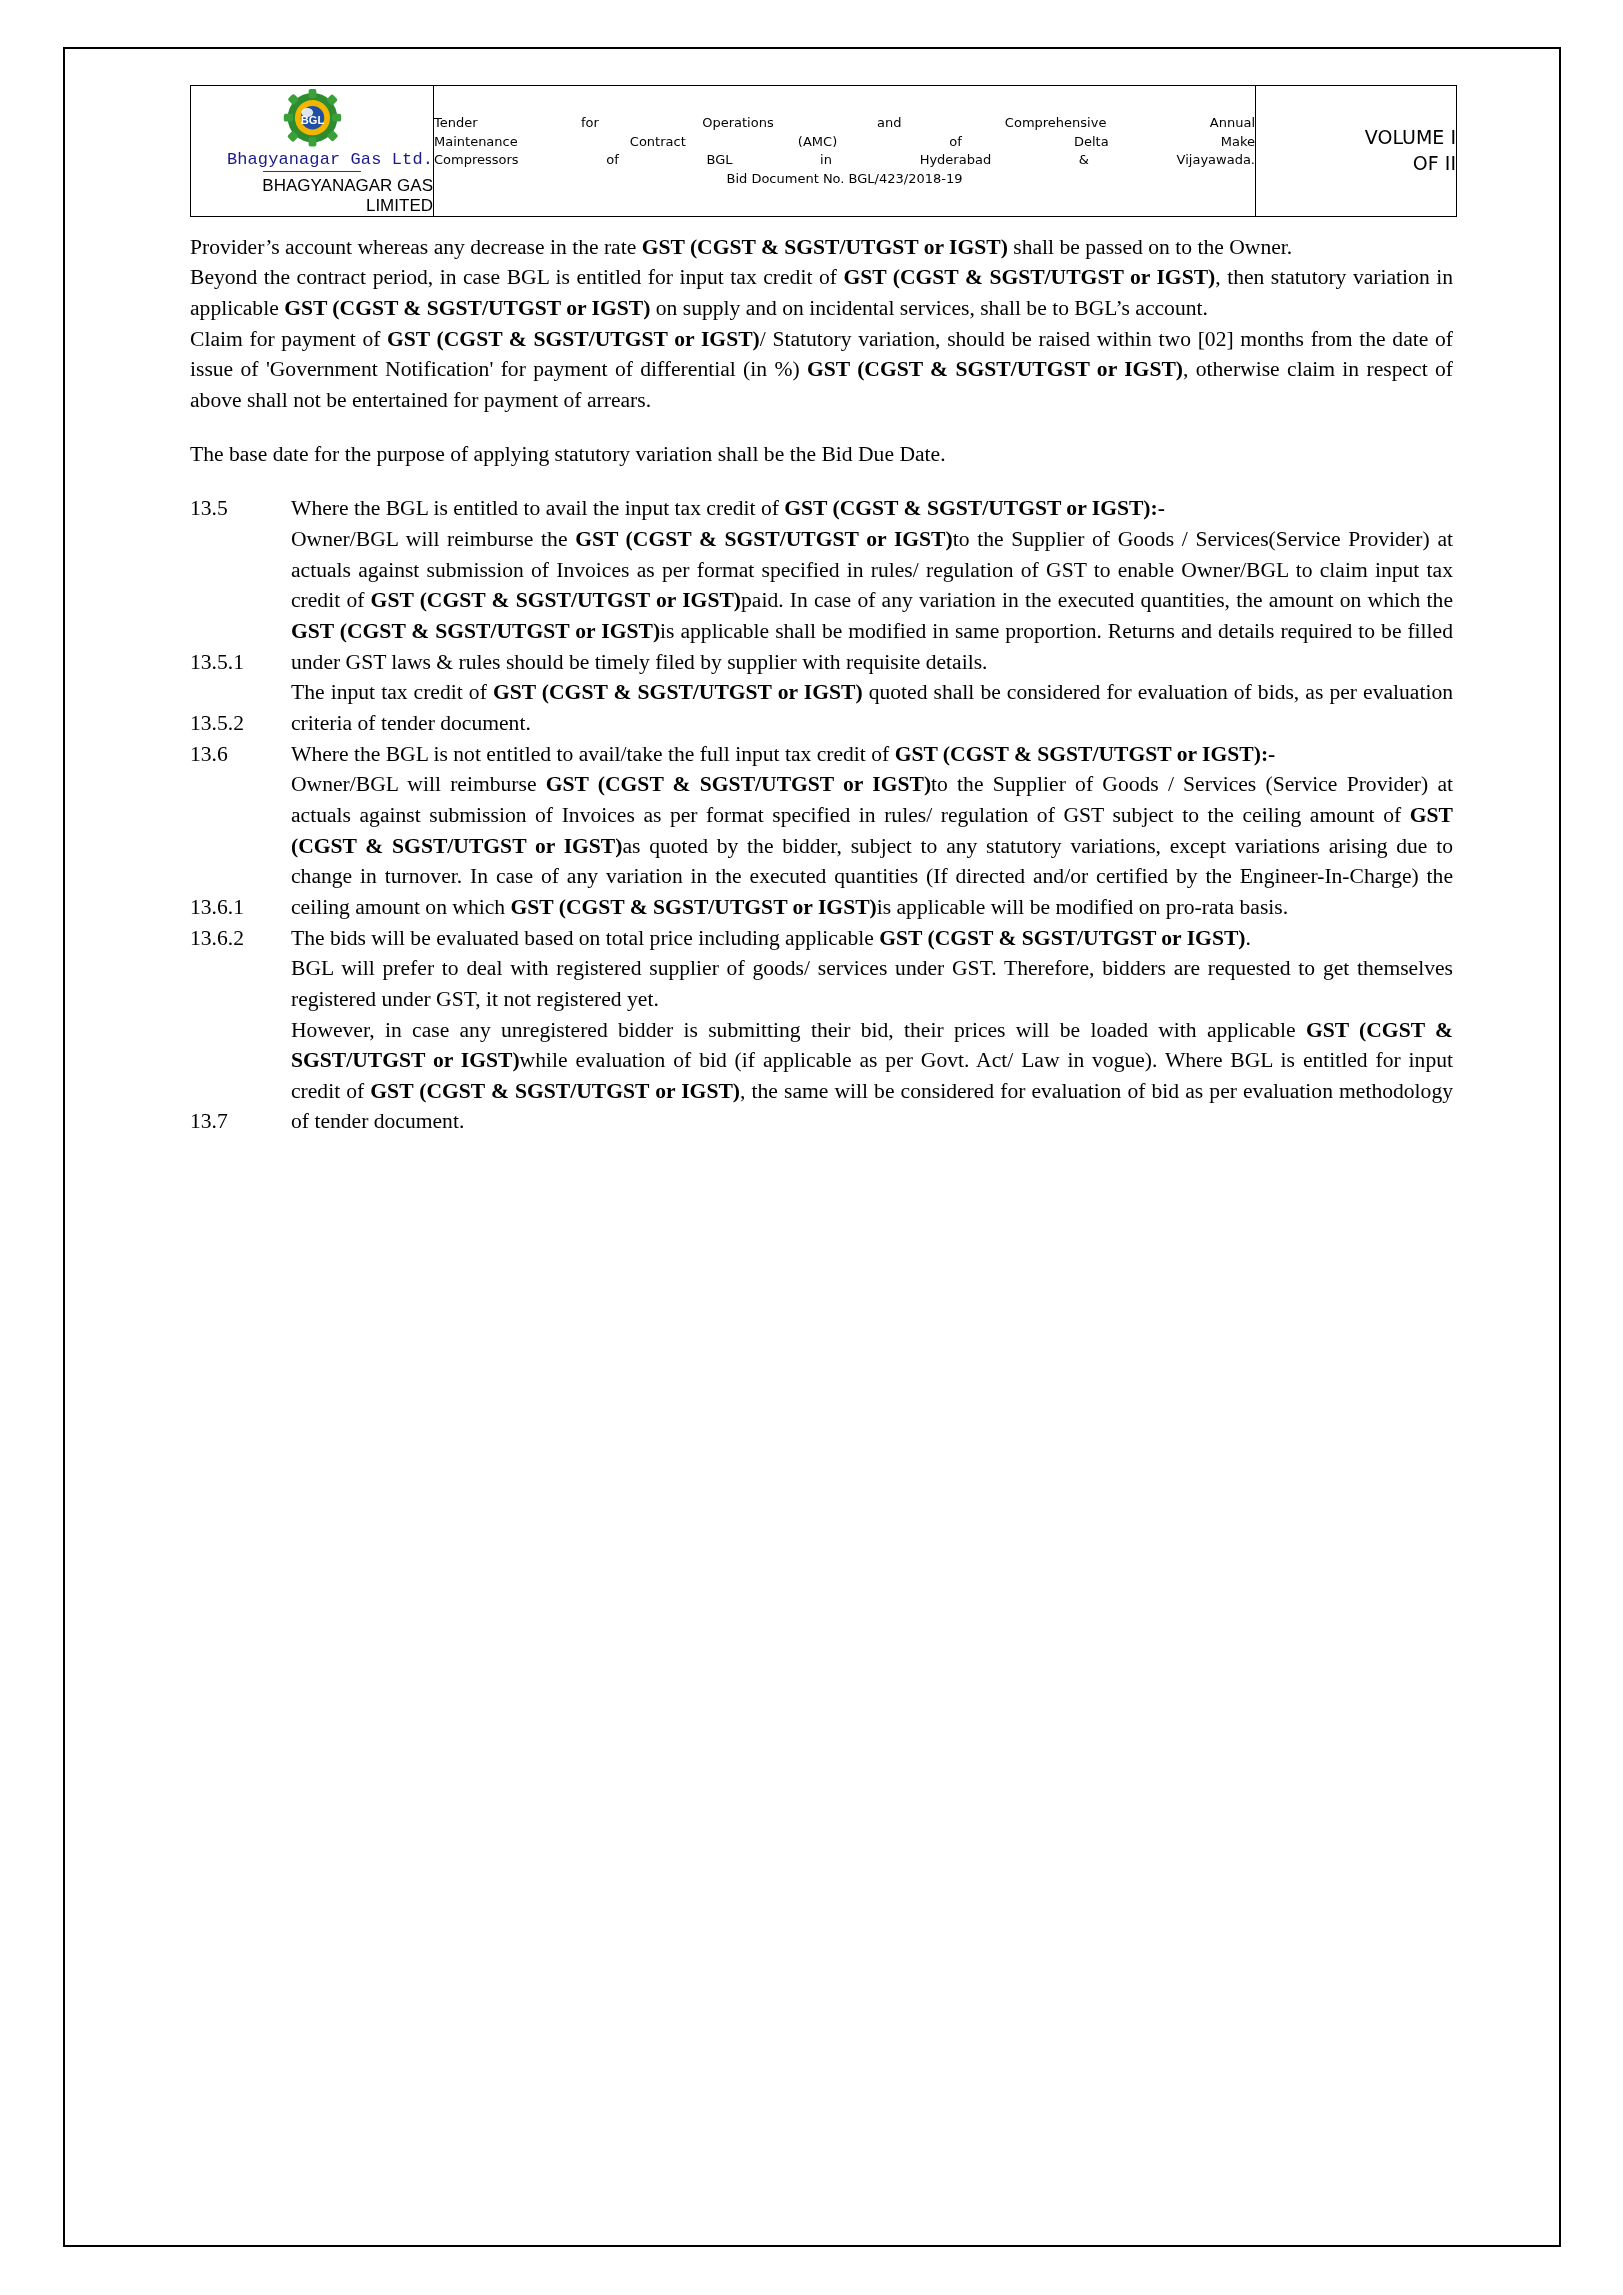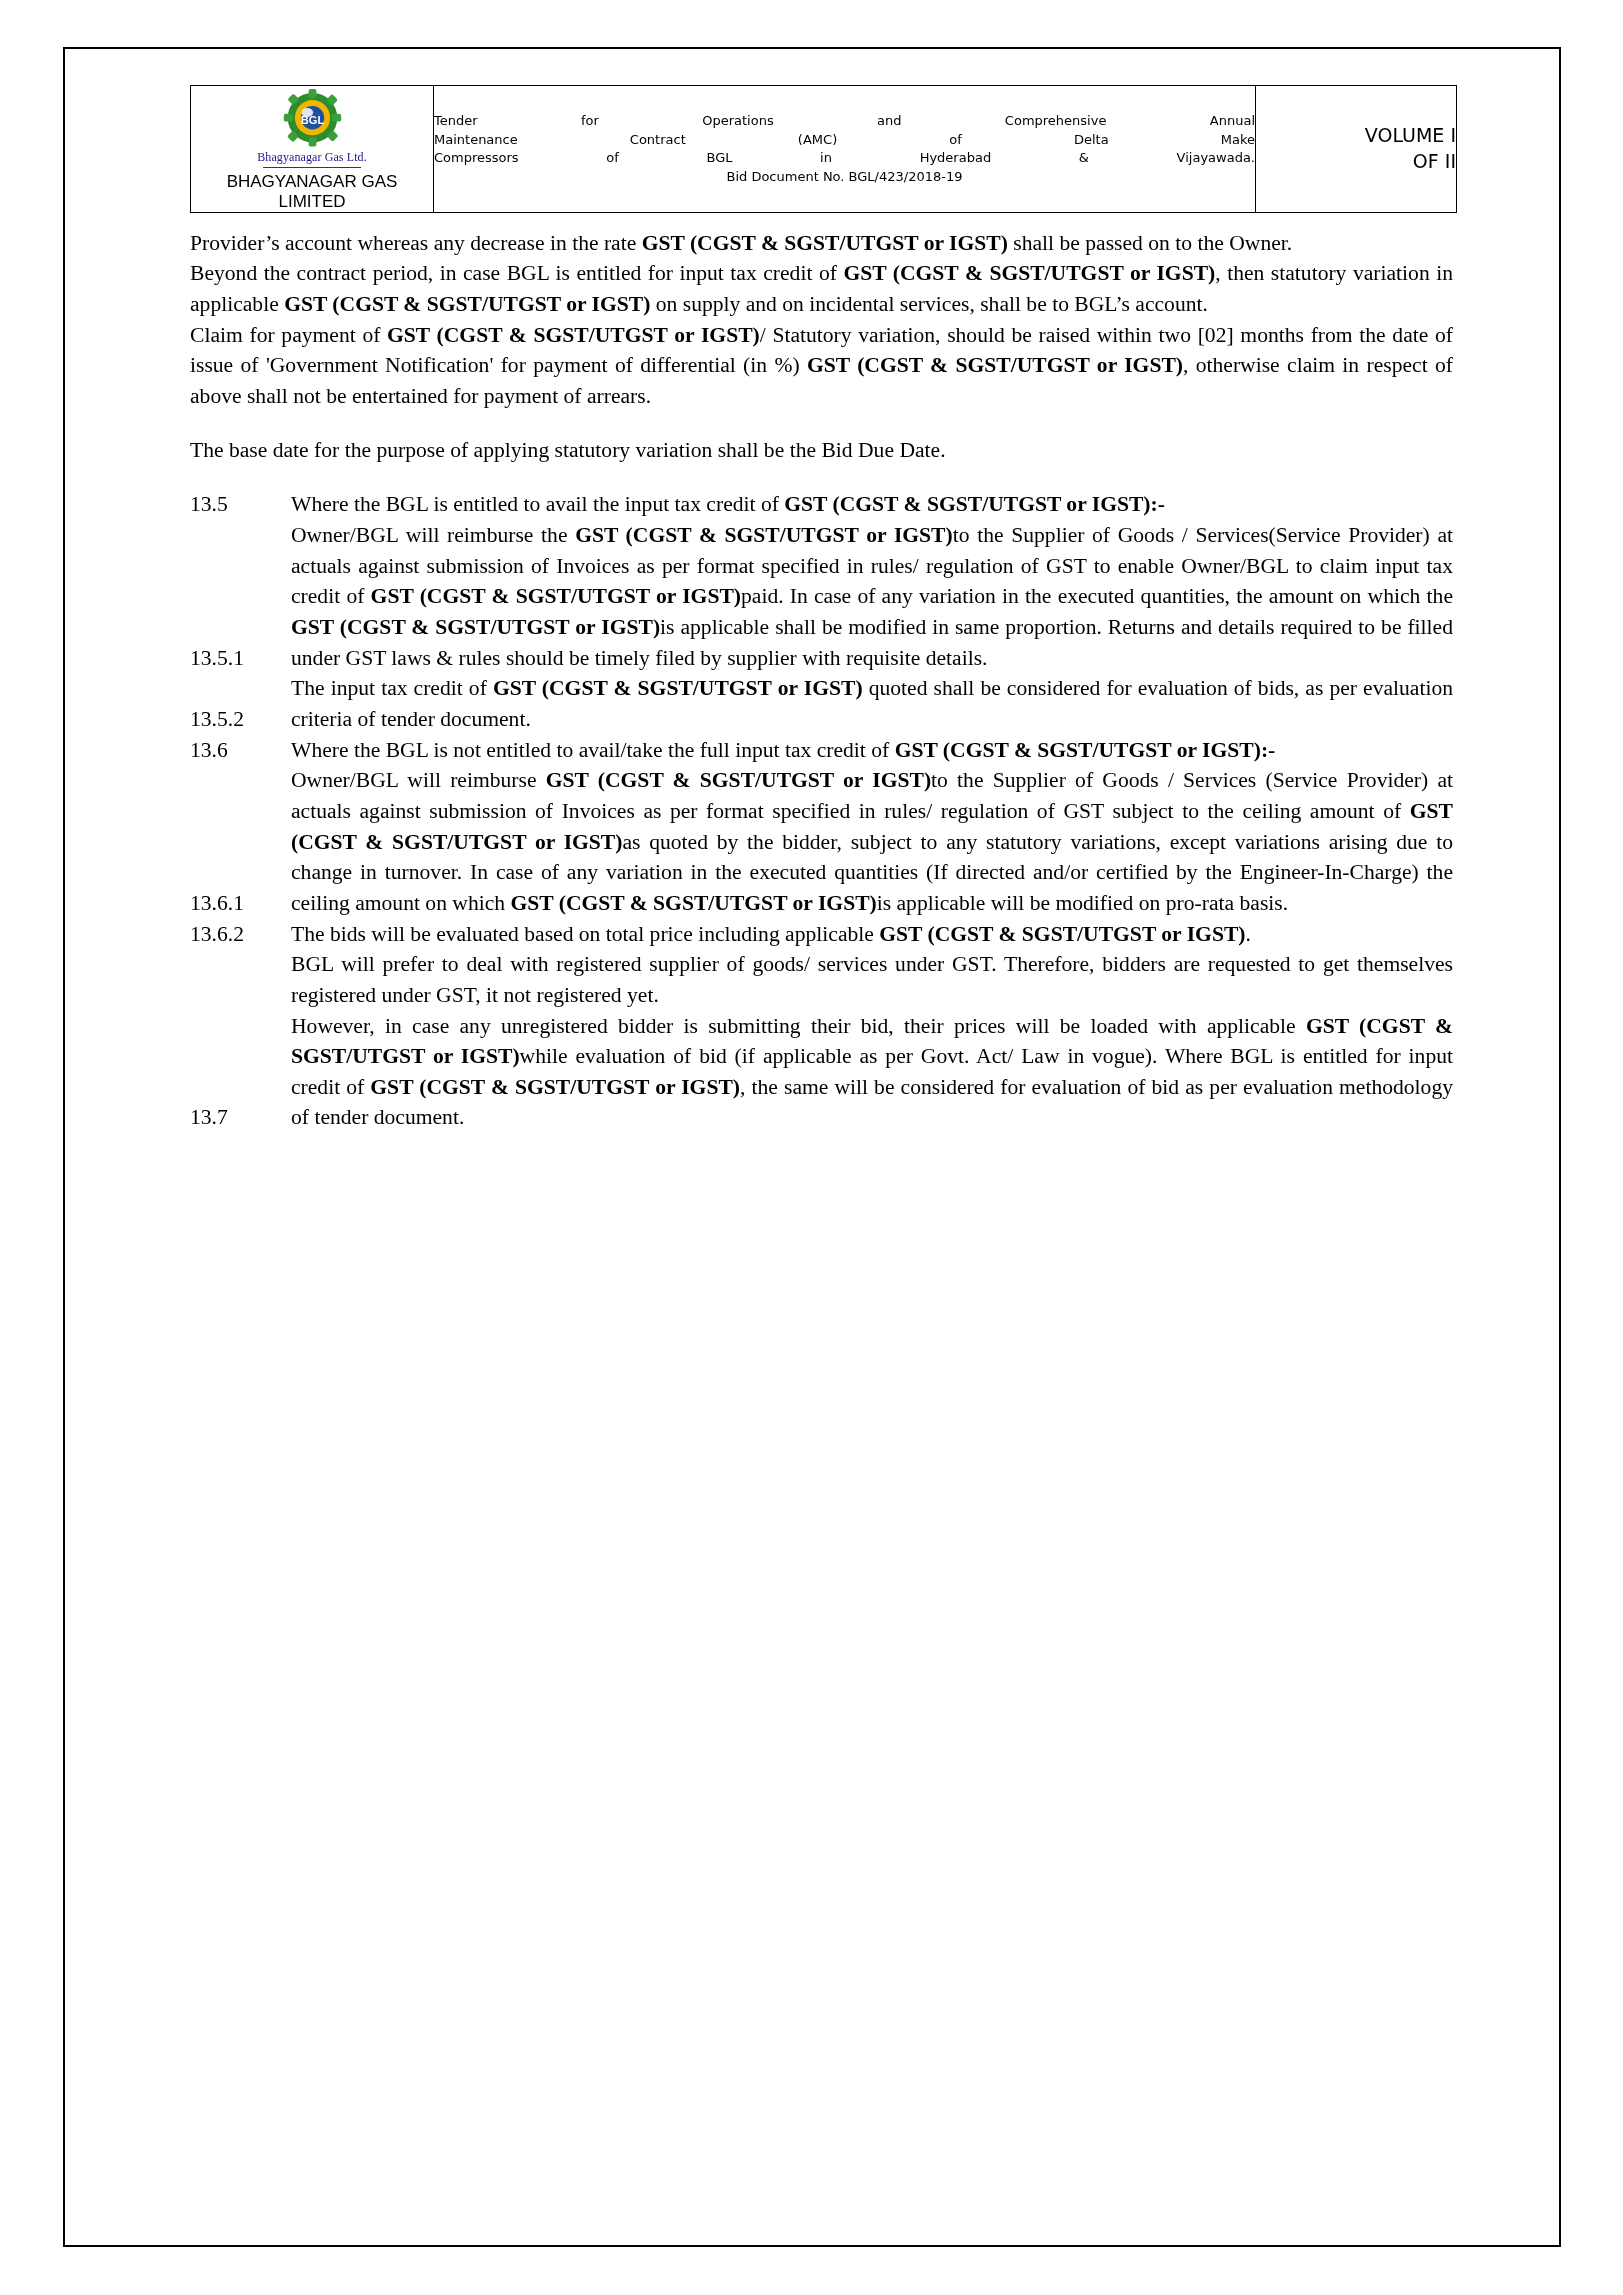--- a/index.html
+++ b/index.html
@@ -46,29 +46,29 @@
     vertical-align: middle;
     padding: 0;
   }
   .hdr-logo-cell {
     width: 242px;
     text-align: center;
     padding: 6.5px 3.9px 7.9px 3.9px;
   }
   .logo-wrap {
     width: 100%;
-    text-align: center;
+    text-align: right;
   }
   .logo-mark {
     display: block;
     margin: 2.6px auto 1.3px auto;
   }
   .logo-sub {
-    font-family: Liberation Serif, serif;
-    font-size: 12px;
+    font-family: Liberation Mono, monospace;
+    font-size: 17px;
     color: #1a1a8c;
     letter-spacing: 0.1px;
     margin-top: 1.3px;
   }
   .logo-rule {
     width: 98px;
     height: 1.3px;
     background: #c00000;
     margin: 2px auto 3.9px auto;
   }

